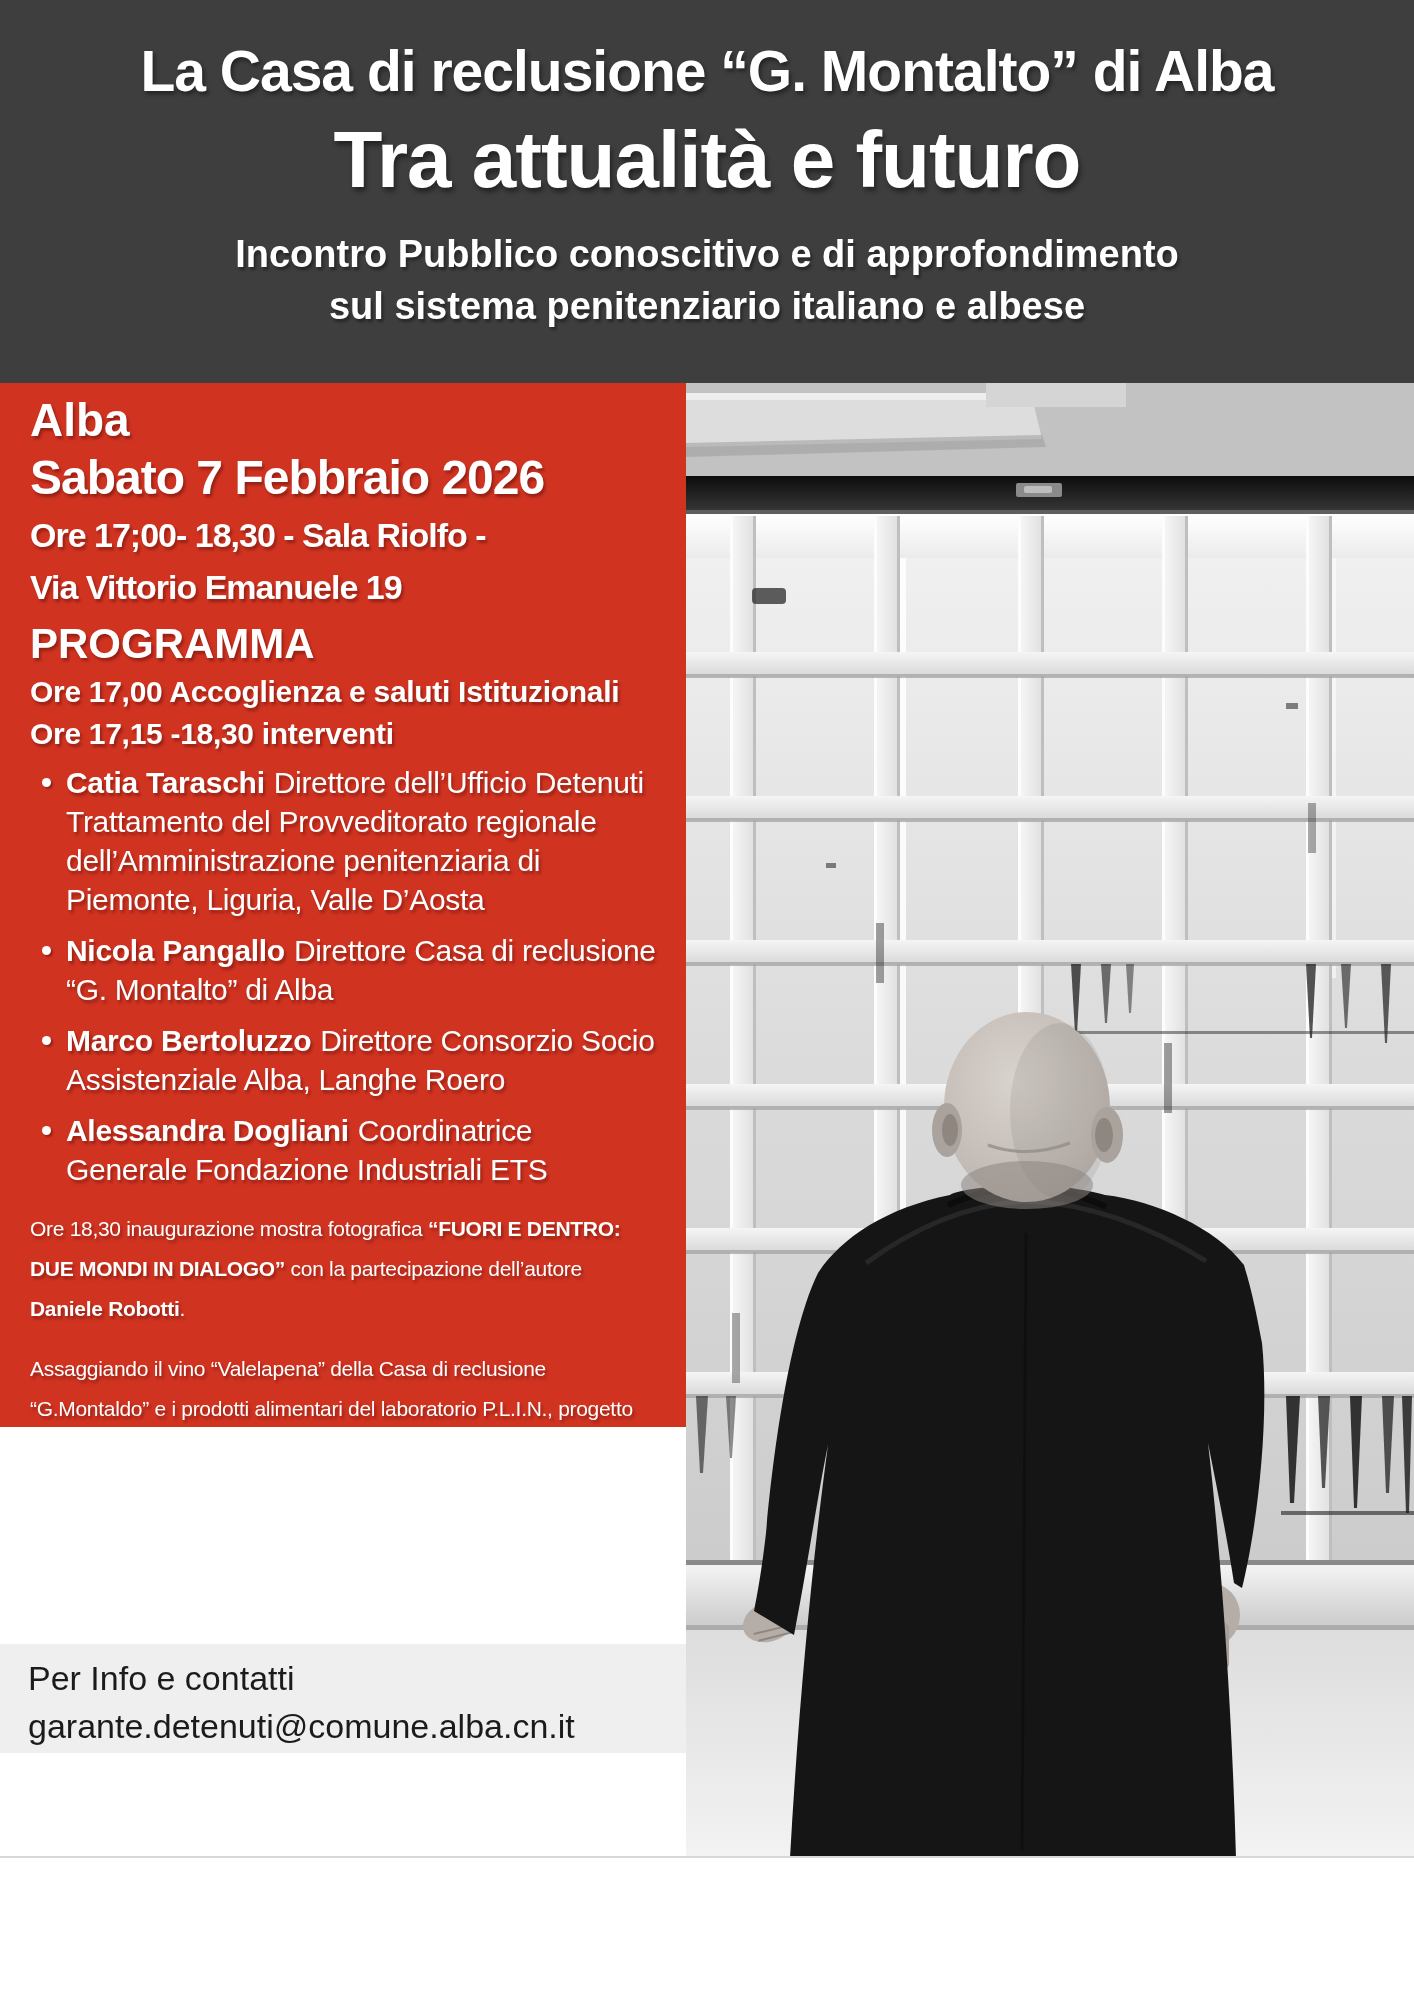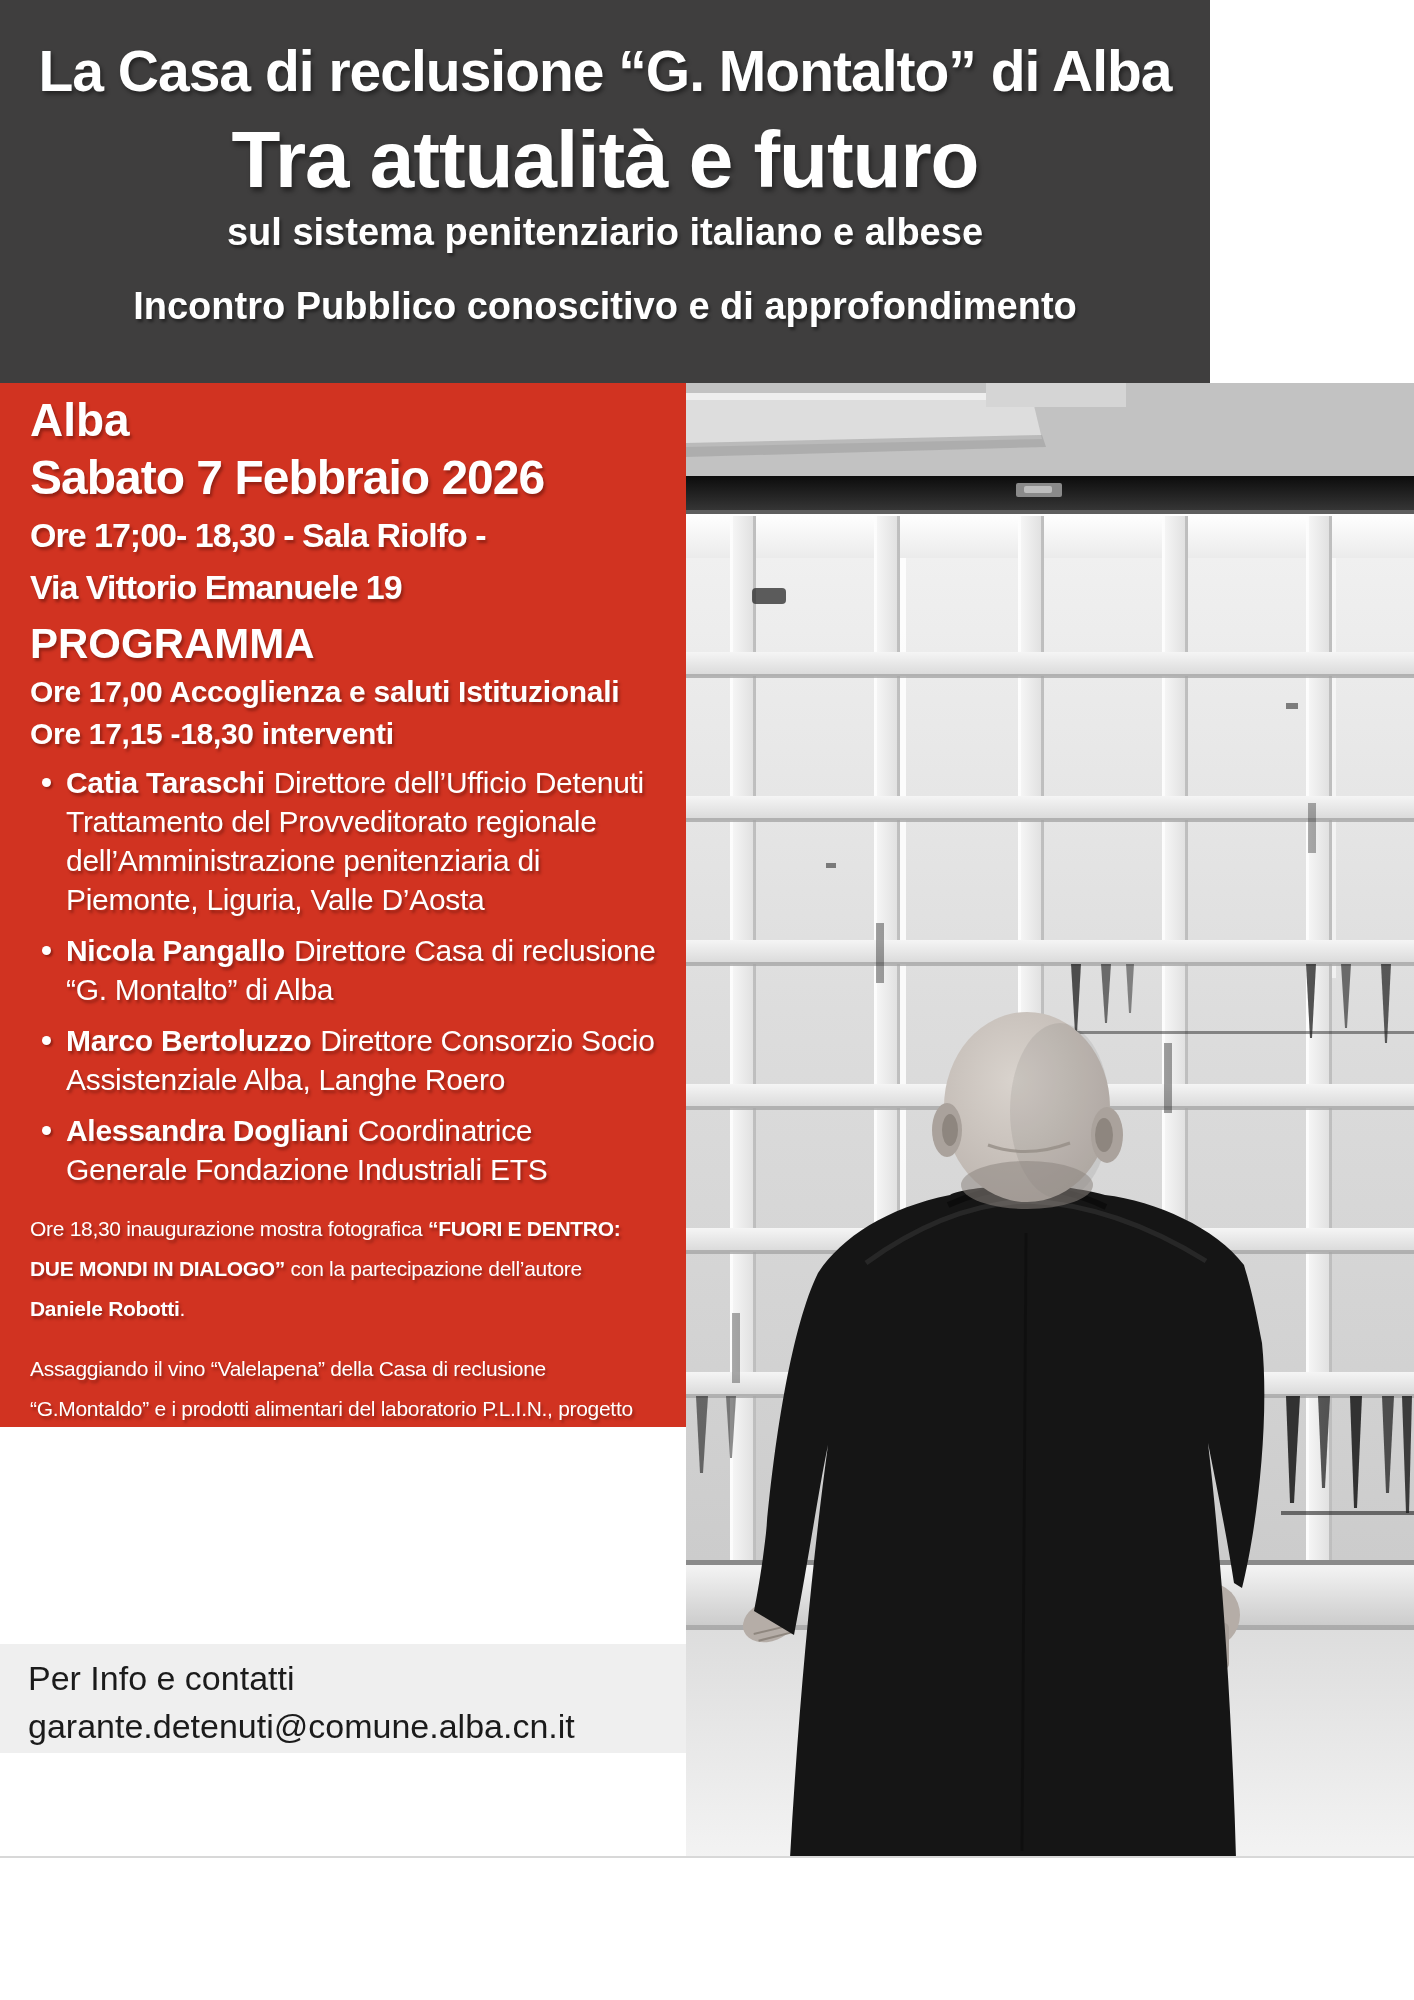--- a/index.html
+++ b/index.html
@@ -10,21 +10,21 @@
   }
   *{margin:0;padding:0;box-sizing:border-box;}
   html,body{background:#777;}
   body{font-family:"Liberation Sans","DejaVu Sans",sans-serif;}
   .poster{
     position:relative;width:1414px;height:2000px;margin:0 auto;
     background:#fff;overflow:hidden;
   }
   
   .top-header{
-    position:absolute;left:0;top:0;width:1210px;height:383px;
+    position:absolute;left:0;top:0;width:1414px;height:383px;
     background:var(--header_bg,#3f3e3e);
     color:#fff;text-align:center;
   }
   .top-header .t1{
     padding-top:38px;font-size:57px;font-weight:700;letter-spacing:-1px;
     text-shadow:2px 3px 4px rgba(0,0,0,.45);
   }
   .top-header .t2{
     margin-top:10px;font-size:80px;font-weight:700;letter-spacing:-1px;
     text-shadow:2px 4px 5px rgba(0,0,0,.45);
@@ -76,22 +76,22 @@
   }
 </style>
 </head>
 <body>
 
 <div class="poster">
 
   <div class="top-header">
     <div class="t1">La Casa di reclusione “G. Montalto” di Alba</div>
     <div class="t2">Tra attualità e futuro</div>
+    <div class="sub first">Incontro Pubblico conoscitivo e di approfondimento</div>
     <div class="sub">sul sistema penitenziario italiano e albese</div>
-    <div class="sub first">Incontro Pubblico conoscitivo e di approfondimento</div>
   </div>
 
   <div class="red-col">
     <div class="city">Alba</div>
     <div class="date">Sabato 7 Febbraio 2026</div>
     <div class="venue">Ore 17;00- 18,30 - Sala Riolfo -</div>
     <div class="venue">Via Vittorio Emanuele 19</div>
     <div class="programma">PROGRAMMA</div>
     <div class="progline">Ore 17,00  Accoglienza e saluti Istituzionali</div>
     <div class="progline">Ore 17,15  -18,30  interventi</div>

